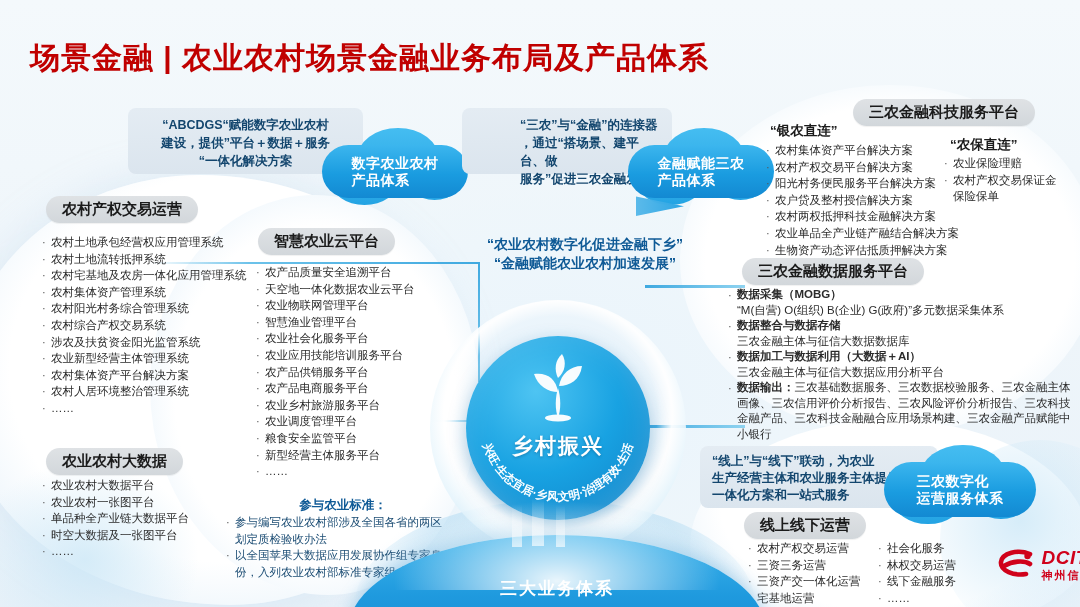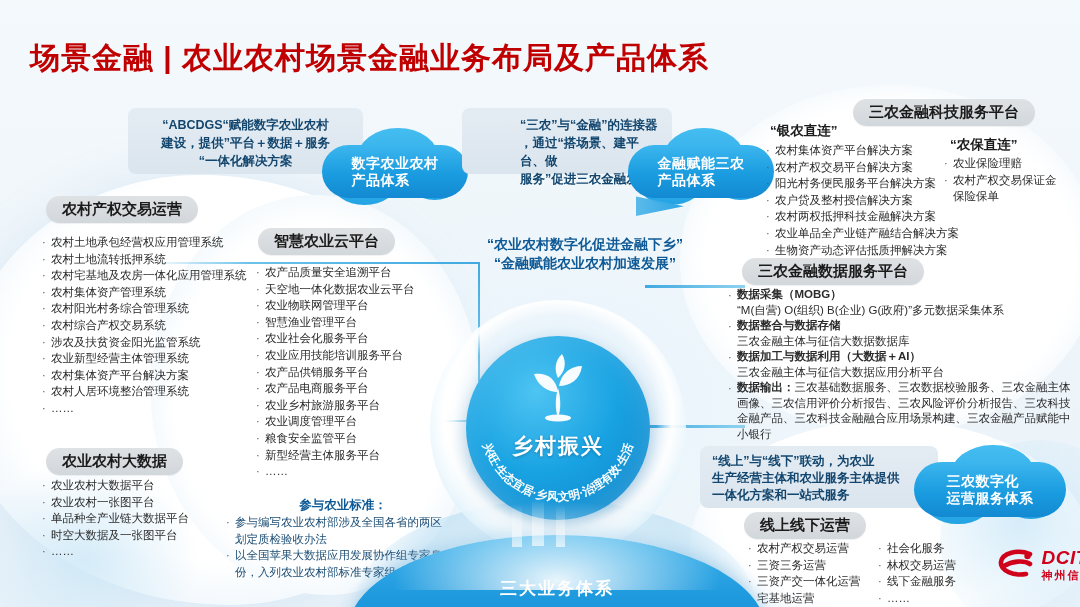--- a/index.html
+++ b/index.html
@@ -443,21 +443,21 @@
         <span class="tx"><b>数据输出：</b><span>三农基础数据服务、三农数据校验服务、三农金融主体画像、三农信用评价分析报告、三农风险评价分析报告、三农科技金融产品、三农科技金融融合应用场景构建、三农金融产品赋能中小银行</span></span>
       </div>
     </div>
 
   <div class="note" style="left:700px;top:446px;width:238px;height:62px;border-radius:8px;font-size:12.5px;line-height:17px;padding:7px 12px;">
     <span style="white-space:pre-line;display:block;">“线上”与“线下”联动，为农业
 生产经营主体和农业服务主体提供
 一体化方案和一站式服务</span>
   </div>
 
-  <div class="cloud" style="left:914px;top:443px;width:152px;height:88px;">
+  <div class="cloud" style="left:884px;top:443px;width:152px;height:88px;">
     <div class="p1" style="left:6%;top:36%;width:46%;height:56%;"></div>
     <div class="p2" style="left:24%;top:2%;width:56%;height:72%;"></div>
     <div class="p3" style="left:56%;top:26%;width:42%;height:60%;"></div>
     <div class="body"></div>
     <div class="label" style="font-size:14px;">
       <span style="white-space:pre-line;">三农数字化
 运营服务体系</span>
     </div>
   </div>
 

